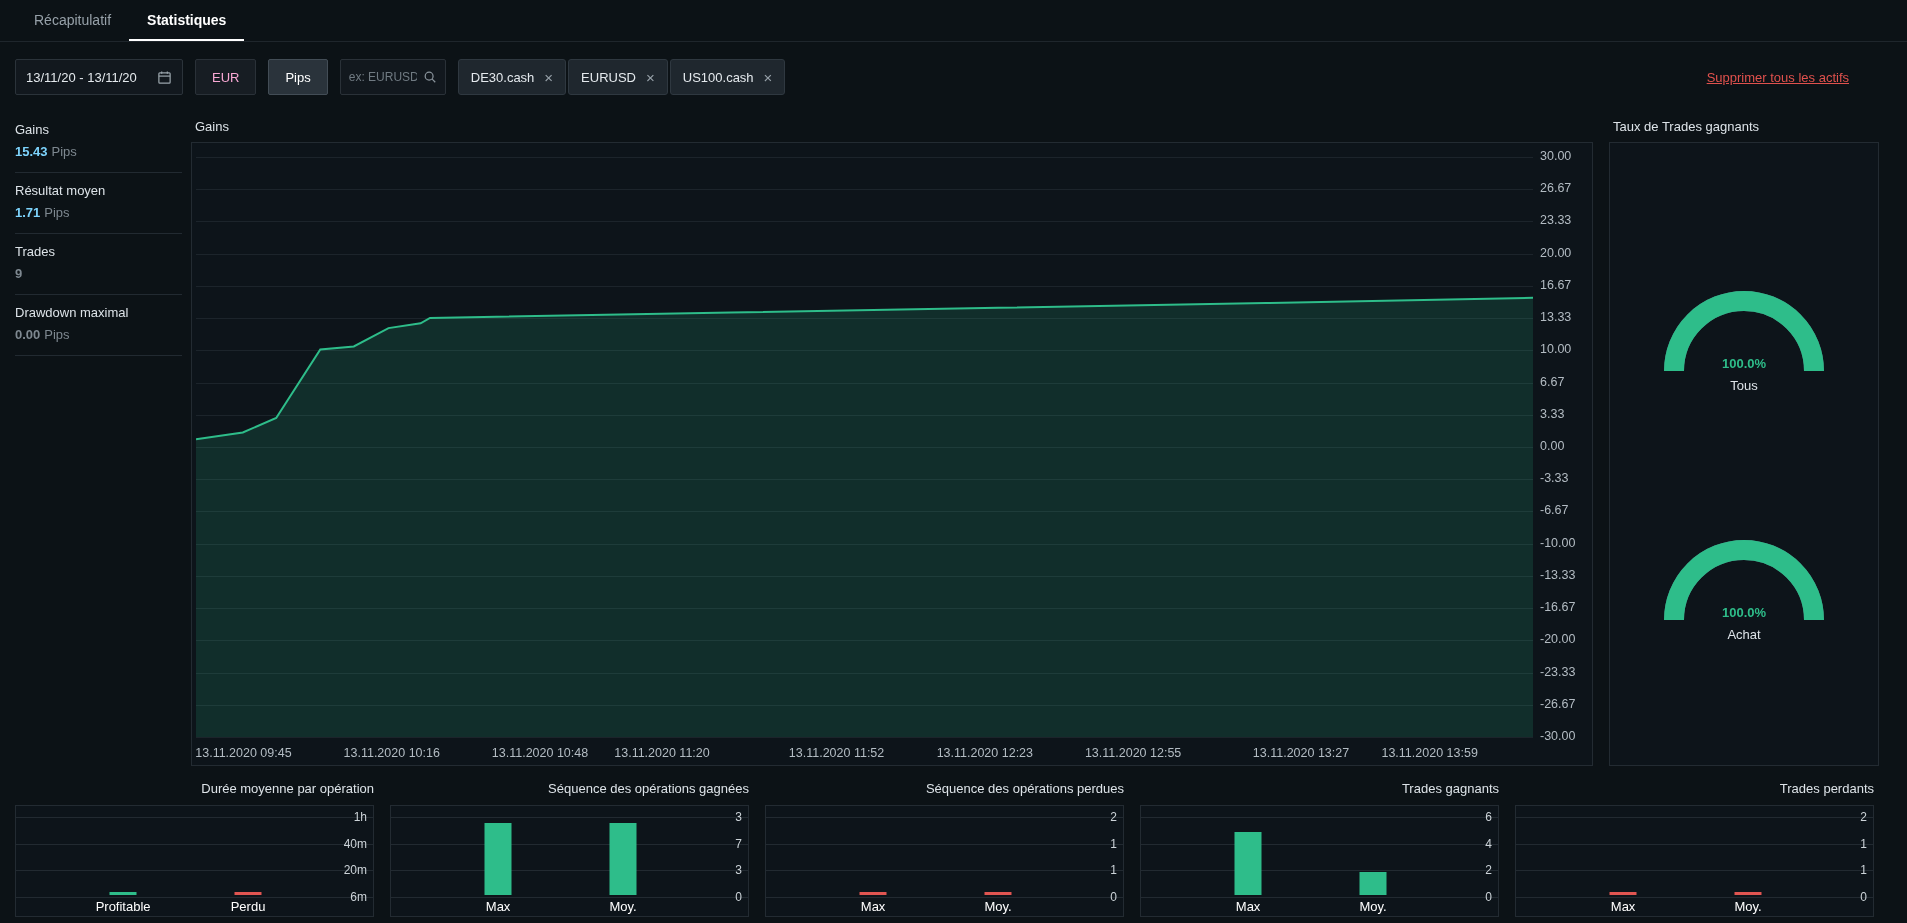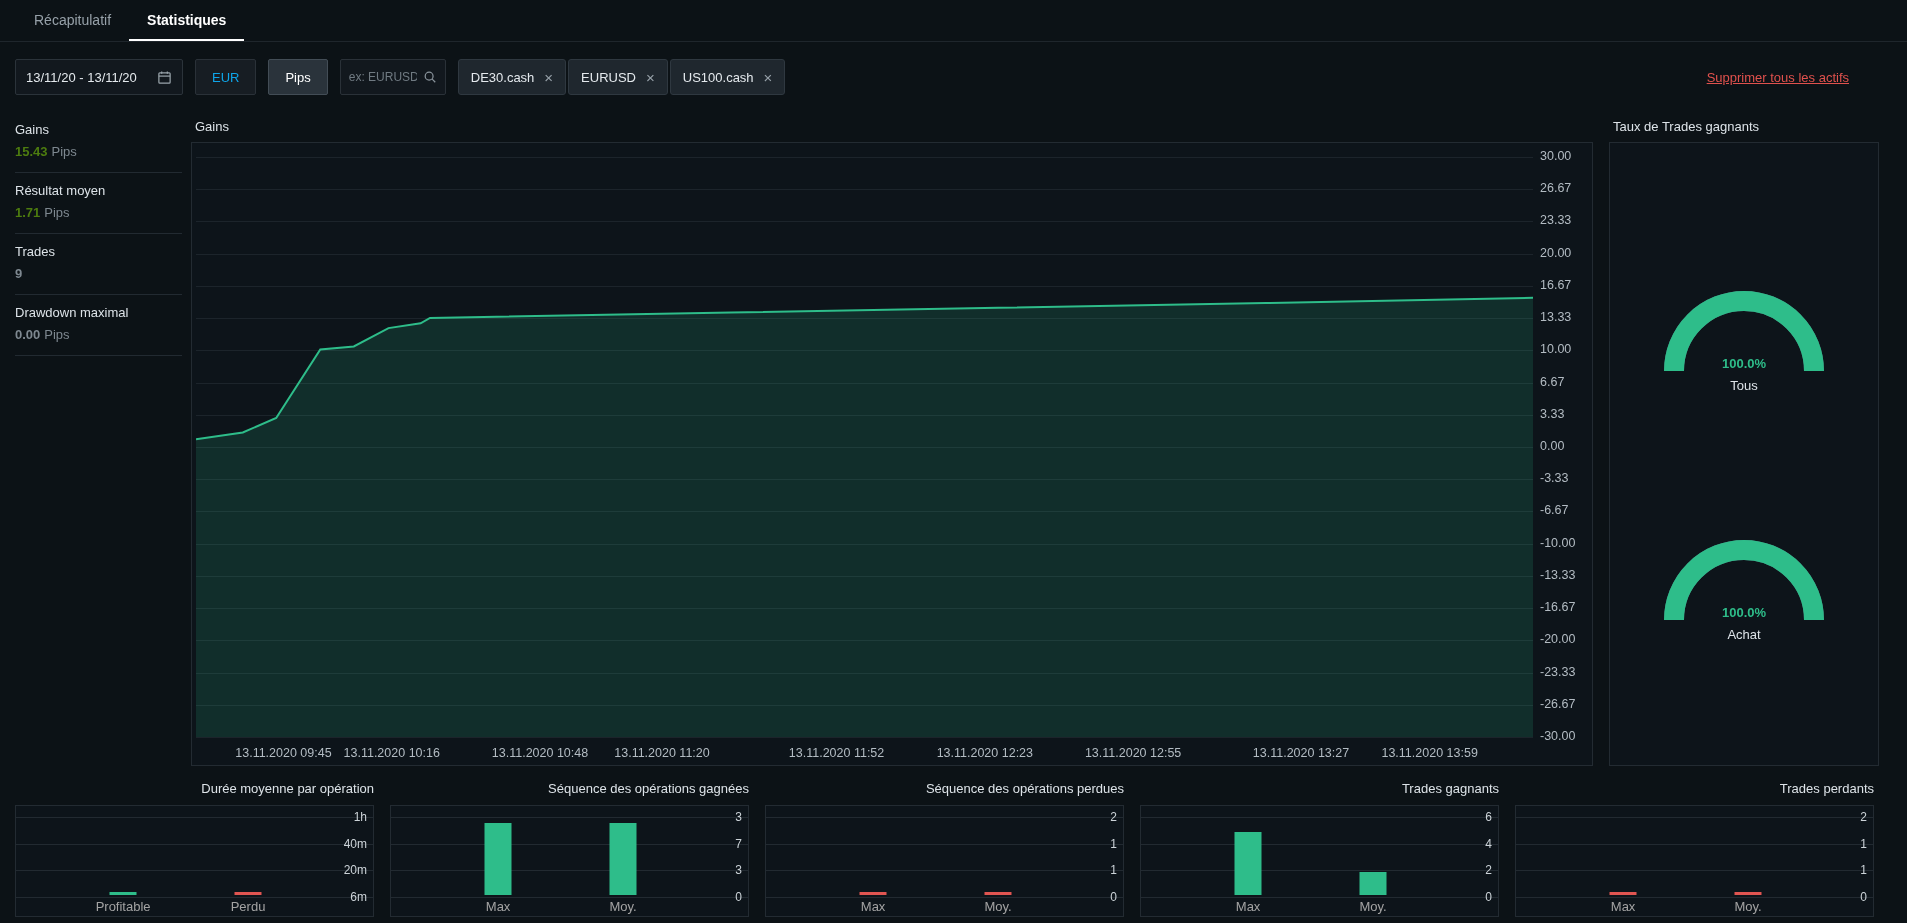--- a/index.html
+++ b/index.html
@@ -16,42 +16,42 @@
   .tabbar { position:absolute; left:0; top:0; width:100%; height:42px;
             border-bottom:1px solid #1f262c; display:flex; align-items:stretch; padding-left:16px; }
   .tab { display:flex; align-items:center; padding:0 18px; font-size:14px; color:#97a1a9;
          cursor:pointer; border-bottom:2px solid transparent; }
   .tab.active { color:#ffffff; font-weight:bold; border-bottom-color:#ffffff; }
   
   .toolbar { position:absolute; left:15px; top:59px; height:36px; display:flex; align-items:center; gap:12px; }
   .date-input { width:168px; height:36px; border:1px solid #2b333a; background:#12181e; border-radius:2px;
                 display:flex; align-items:center; justify-content:space-between; padding:0 10px;
                 font-size:13px; cursor:pointer; }
-  .btn { height:36px; padding:0 16px; background:#171d23; border:1px solid #2a3138; color:#0ea5e9;
+  .btn { height:36px; padding:0 16px; background:#171d23; border:1px solid #2a3138; color:#f9a8d4;
          font-size:13px; border-radius:2px; cursor:pointer; font-family:inherit; }
   .btn.selected { background:#2a333b; border-color:#434d56; color:#ffffff; }
   .search { width:106px; height:36px; border:1px solid #2a3138; background:#12181e; border-radius:2px;
             display:flex; align-items:center; padding:0 8px; gap:6px; }
   .search input { flex:1; min-width:0; background:transparent; border:0; outline:0; color:#dfe4e8;
                   font-size:12px; font-family:inherit; }
   .search input::placeholder { color:#707a82; }
   .chips { display:flex; gap:2px; }
   .chip { height:36px; padding:0 12px; background:#1f272e; border:1px solid #2f3840; border-radius:3px;
           display:flex; align-items:center; gap:10px; font-size:13px; color:#e4e9ed; cursor:default; }
   .chip .x { color:#98a2aa; font-size:15px; cursor:pointer; line-height:1; }
   .remove-all { position:absolute; right:58px; top:70px; color:#e0514d; font-size:13px;
                 text-decoration:underline; cursor:pointer; }
   
   .sidebar { position:absolute; left:15px; top:112px; width:167px; }
   .stat { padding:10px 0 13px; border-bottom:1px solid #222a31; }
   .stat .lbl { font-size:13px; color:#dde3e8; margin-bottom:7px; }
   .stat .val { font-size:13px; }
   .stat .val strong { font-weight:bold; }
   .stat .val .unit { color:#7e8890; font-weight:normal; margin-left:4px; }
-  .val.green strong { color:#4d7c0f; }
+  .val.green strong { color:#7dd3fc; }
   .val.gray strong { color:#7e8890; }
   
   .chart-title { position:absolute; font-size:13px; color:#dde3e8; }
   .panel { position:absolute; border:1px solid #232b32; background:#0d141a; }
   .main-chart { left:191px; top:142px; width:1402px; height:624px; }
   .main-plot { position:absolute; left:4px; top:0; width:1337px; height:596px; }
   .gridline { position:absolute; left:0; width:100%; height:1px; background:#1c242b; }
   .main-ycol { position:absolute; left:1348px; top:0; width:52px; height:596px; }
   .ytick { position:absolute; left:0; font-size:12.5px; color:#b3bcc3; }
   .main-xrow { position:absolute; left:4px; top:596px; width:1337px; height:27px; }
@@ -64,21 +64,21 @@
   .gauge .gval { position:absolute; left:0; right:0; bottom:22px; font-size:13px; font-weight:bold; color:#2ebd8a; }
   .gauge .glbl { margin-top:2px; font-size:13px; color:#dde3e8; }
   
   .mini-row { position:absolute; left:15px; top:781px; width:1859px; display:flex; gap:16px;text-align:right; }
   .mini { flex:1; min-width:0; }
   .mini .mtitle { font-size:13px; color:#dde3e8; margin:0 0 9px 1px; white-space:nowrap; }
   .mini .mbox { position:relative; height:112px; border:1px solid #232b32; background:#0d141a; overflow:hidden; }
   .mini .mgrid { position:absolute; left:0; width:100%; height:1px; background:#222a31; }
   .mini .mtick { position:absolute; right:6px; font-size:12px; color:#ccd3d8; transform:translateY(-50%); }
   .mini .mbar { position:absolute; width:27px; transform:translateX(-50%); }
-  .mini .mxlbl { position:absolute; transform:translateX(-50%); top:93px; font-size:13px; color:#a3a3a3; }
+  .mini .mxlbl { position:absolute; transform:translateX(-50%); top:93px; font-size:13px; color:#ffffff; }
 </style>
 </head>
 <body>
 
 <div class="tabbar">
   <div class="tab">Récapitulatif</div>
   <div class="tab active">Statistiques</div>
 </div>
 
 <div class="toolbar">
@@ -182,21 +182,21 @@
       <div class="ytick" style="top: 360.444px;">-6.67</div>
       <div class="ytick" style="top: 392.667px; text-align: center;">-10.00</div>
       <div class="ytick" style="top: 424.889px;">-13.33</div>
       <div class="ytick" style="top: 457.111px;">-16.67</div>
       <div class="ytick" style="top: 489.333px;">-20.00</div>
       <div class="ytick" style="top: 521.556px;">-23.33</div>
       <div class="ytick" style="top: 553.778px;">-26.67</div>
       <div class="ytick" style="top: 586px;">-30.00</div>
     </div>
   <div class="main-xrow" id="main-xrow">
-      <div class="xtick" style="left: 47.4635px; margin-left: 40px;">13.11.2020 09:45</div>
+      <div class="xtick" style="left: 47.4635px;">13.11.2020 09:45</div>
       <div class="xtick" style="left: 195.737px;">13.11.2020 10:16</div>
       <div class="xtick" style="left: 344.01px;">13.11.2020 10:48</div>
       <div class="xtick" style="left: 466px; text-align: center;">13.11.2020 11:20</div>
       <div class="xtick" style="left: 640.557px;">13.11.2020 11:52</div>
       <div class="xtick" style="left: 788.83px;">13.11.2020 12:23</div>
       <div class="xtick" style="left: 937.103px;">13.11.2020 12:55</div>
       <div class="xtick" style="left: 1105px;">13.11.2020 13:27</div>
       <div class="xtick" style="left: 1233.65px;">13.11.2020 13:59</div>
     </div>
 </div>

